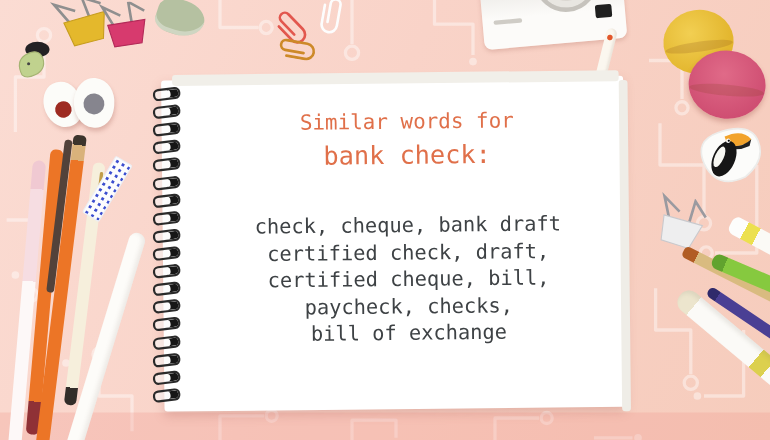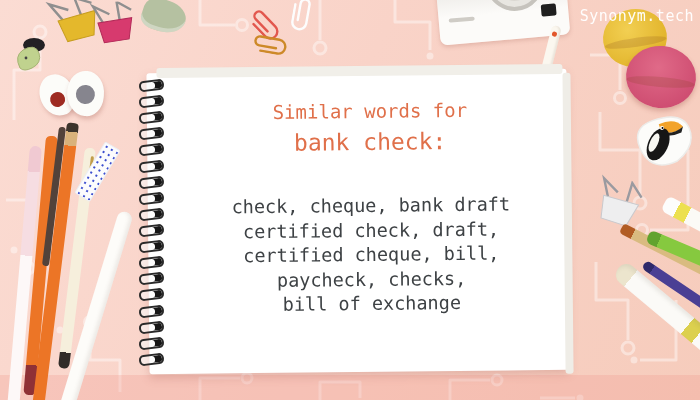--- a/index.html
+++ b/index.html
@@ -194,21 +194,20 @@
     <path d="M34 24 L32 2 L46 12" fill="none" stroke="#9a9aa0" stroke-width="2.4"></path>
     <path d="M10 24 L46 20 L42 44 L16 46 Z" fill="#eeeeef" stroke="#c9c9cd"></path>
   </svg>
 
   <div class="stick glue-stick"></div>
   <div class="stick tan-pencil"></div>
   <div class="stick green-crayon"></div>
   <div class="stick purple-pen"></div>
   <div class="stick white-marker-right"></div>
 
-  <div class="brand">Synonym.tech</div>
 
   <div class="notebook">
     <div class="note-content">
       <div class="h1">Similar words for</div>
       <div class="h2">bank check:</div>
       <div class="syn">
         <div>check, cheque, bank draft</div>
         <div>certified check, draft,</div>
         <div>certified cheque, bill,</div>
         <div>paycheck, checks,</div>

